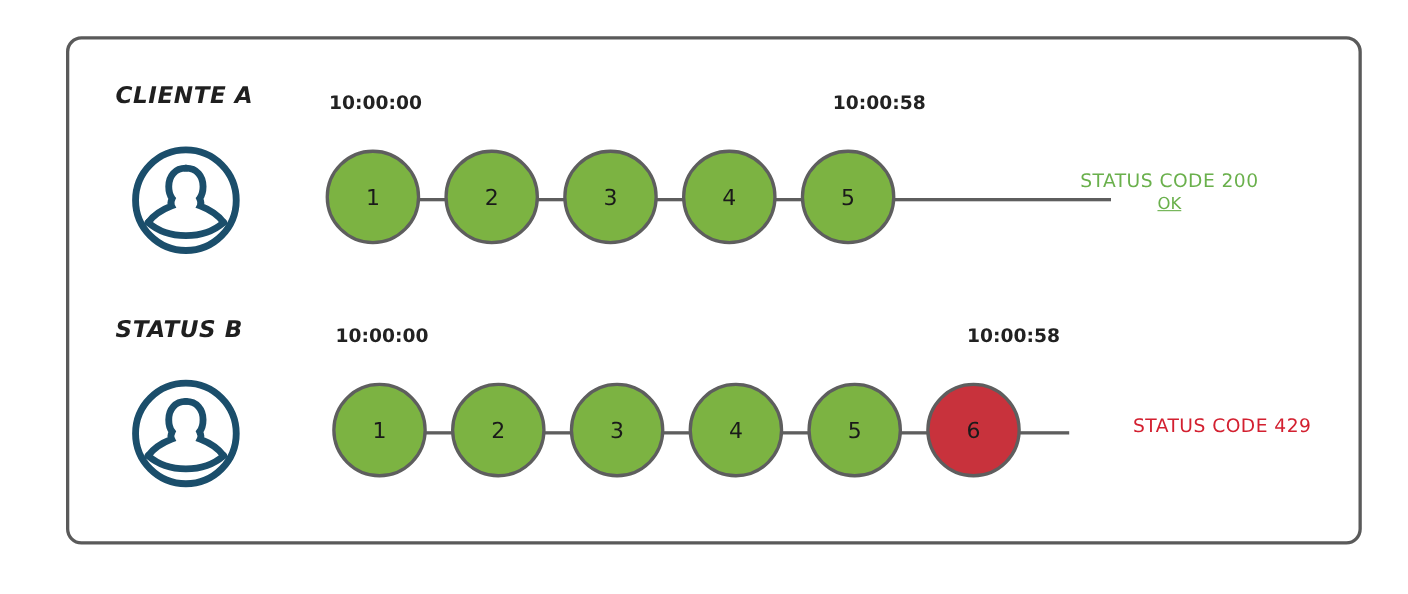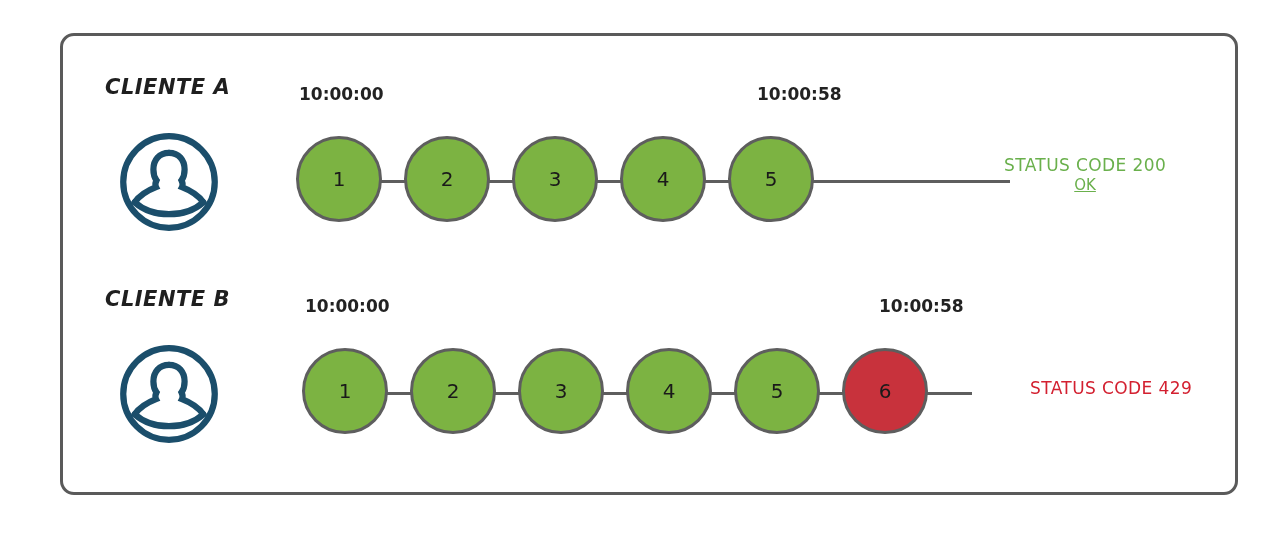--- a/index.html
+++ b/index.html
@@ -173,28 +173,28 @@
           <span>3</span>
         </div>
       <div class="node ok" style="left:324px">
           <span>4</span>
         </div>
       <div class="node ok" style="left:432px">
           <span>5</span>
         </div>
     </div>
 
-    <div class="status ok" style="left:1004px;top:155px">
+    <div class="status ok" style="left:982px;top:155px">
       <span class="code">STATUS CODE 200</span>
       <span class="msg">OK</span>
     </div>
   </div>
 
   <div class="row row-b">
-    <div class="client-label">CLIENTE B</div>
+    <div class="client-label">STATUS B</div>
 
     <div class="avatar">
       <svg viewBox="0 0 100 100" width="104" height="104">
         <circle cx="50" cy="50" r="44" fill="none" stroke="#1B4E6B" stroke-width="6"></circle>
         <path d="M50 22 c-9.5 0 -15 7 -15 16 c0 5 1.5 8.5 3 10.5 c-1 2 -1.5 4.5 -0.5 6.5
                  c-9 3.5 -16.5 9 -20.5 14.5" fill="none" stroke="#1B4E6B" stroke-width="6" stroke-linecap="round"></path>
         <path d="M50 22 c9.5 0 15 7 15 16 c0 5 -1.5 8.5 -3 10.5 c1 2 1.5 4.5 0.5 6.5
                  c9 3.5 16.5 9 20.5 14.5" fill="none" stroke="#1B4E6B" stroke-width="6" stroke-linecap="round"></path>
         <path d="M17 69.5 c8 7 20 11.5 33 11.5 c13 0 25 -4.5 33 -11.5" fill="none" stroke="#1B4E6B" stroke-width="6" stroke-linecap="round"></path>
       </svg>

